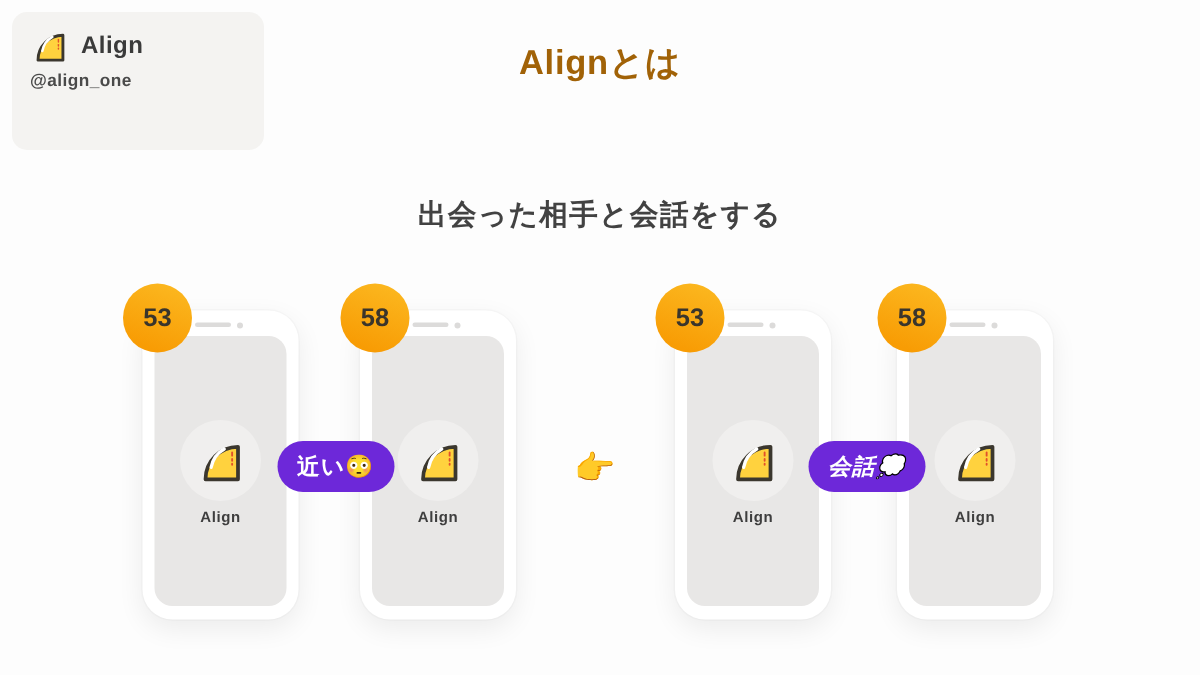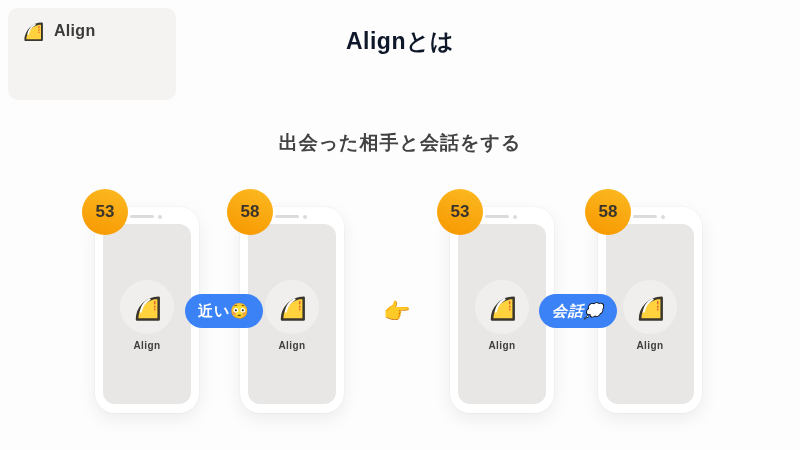--- a/index.html
+++ b/index.html
@@ -18,21 +18,21 @@
     padding:11px 12px;box-sizing:border-box;
   }
   .header-card .brand-row{display:flex;align-items:center;gap:8px;margin-bottom:3px;}
   .header-card .brand-row svg{width:26px;height:23px;flex:0 0 auto;}
   .brand-name{font-size:16px;font-weight:800;color:#3a3a3a;letter-spacing:.3px;}
   .promo-line{font-size:11.5px;font-weight:700;color:#4a4a4a;line-height:1.6;letter-spacing:.3px;white-space:nowrap;}
 
   
   .slide-title{
     position:absolute;left:0;top:26px;width:100%;
-    text-align:center;font-size:23px;font-weight:800;color:#0f172a;letter-spacing:.5px;
+    text-align:center;font-size:23px;font-weight:800;color:#a16207;letter-spacing:.5px;
   }
   .slide-subtitle{
     position:absolute;left:0;top:130px;width:100%;
     text-align:center;font-size:19px;font-weight:800;color:#424242;letter-spacing:1px;
   }
 
   
   .phone{
     position:absolute;top:207px;width:104px;height:206px;
     background:#ffffff;border-radius:20px;
@@ -64,21 +64,21 @@
   }
   .logo-circle svg{width:34px;height:30px;}
   .app-label{
     position:absolute;left:0;top:116px;width:100%;text-align:center;
     font-size:10px;font-weight:700;color:#3e3e3e;letter-spacing:.4px;
   }
 
   
   .pill{
     position:absolute;top:294px;height:34px;padding:0 13px;border-radius:17px;
-    background:#3b82f6;color:#ffffff;display:flex;align-items:center;justify-content:center;
+    background:#6d28d9;color:#ffffff;display:flex;align-items:center;justify-content:center;
     font-size:15px;font-weight:800;letter-spacing:1px;z-index:4;white-space:nowrap;
   }
   .pill-near{left:185px;}
   .pill-talk{left:539px;font-style:italic;}
   .pointer{
     position:absolute;left:383px;top:299px;font-size:22px;z-index:2;
   }
   .hidden-defs{position:absolute;width:0;height:0;overflow:hidden;}
 </style>
 </head>
@@ -96,20 +96,21 @@
 
 <div class="slide">
 
   <div class="header-card">
     <div class="brand-row">
       <svg viewBox="0 0 40 36">
           <use href="#align-logo"></use>
         </svg>
       <span class="brand-name">Align</span>
     </div>
+    <div class="promo-line">@align_one</div>
   </div>
 
   <div class="slide-title">Alignとは</div>
   <div class="slide-subtitle">出会った相手と会話をする</div>
 
   <div class="phone phone-1">
     <div class="badge">53</div>
     <div class="speaker"></div>
     <div class="camera-dot"></div>
     <div class="screen">

